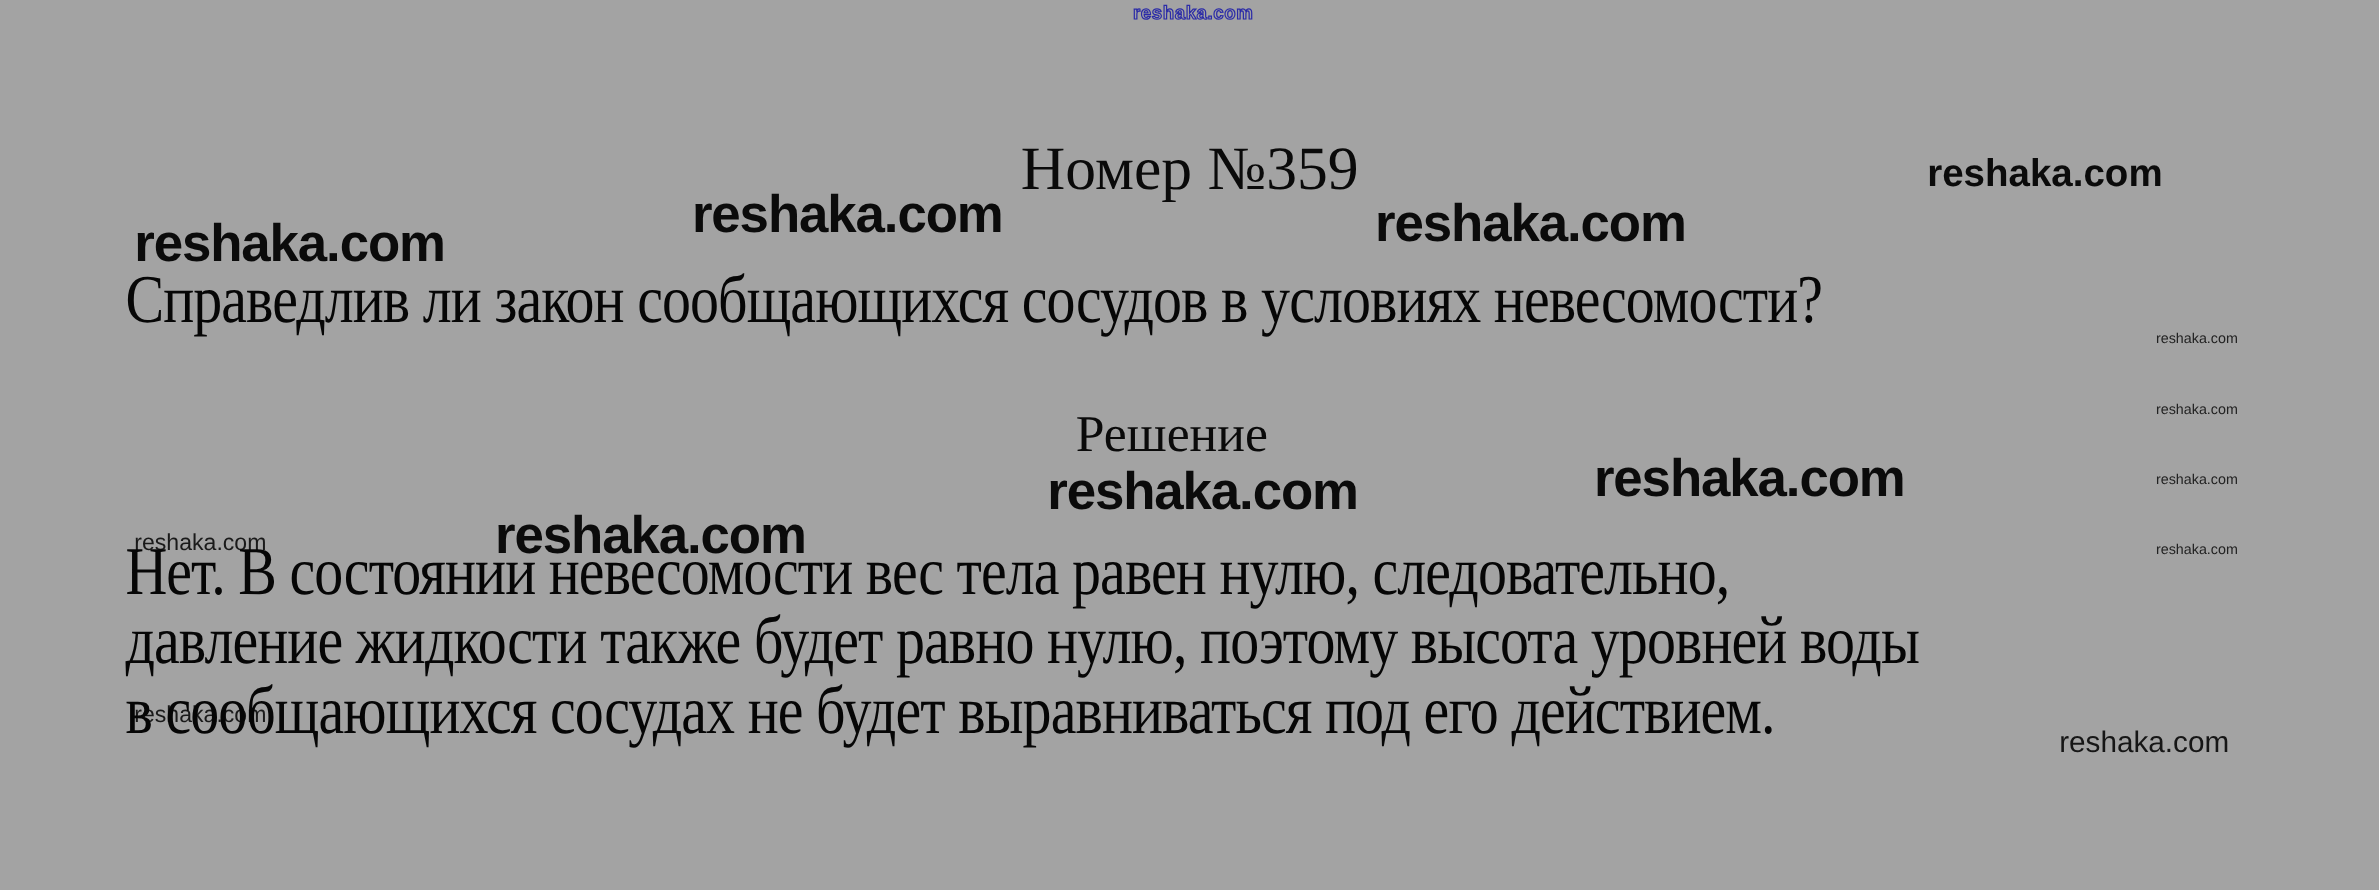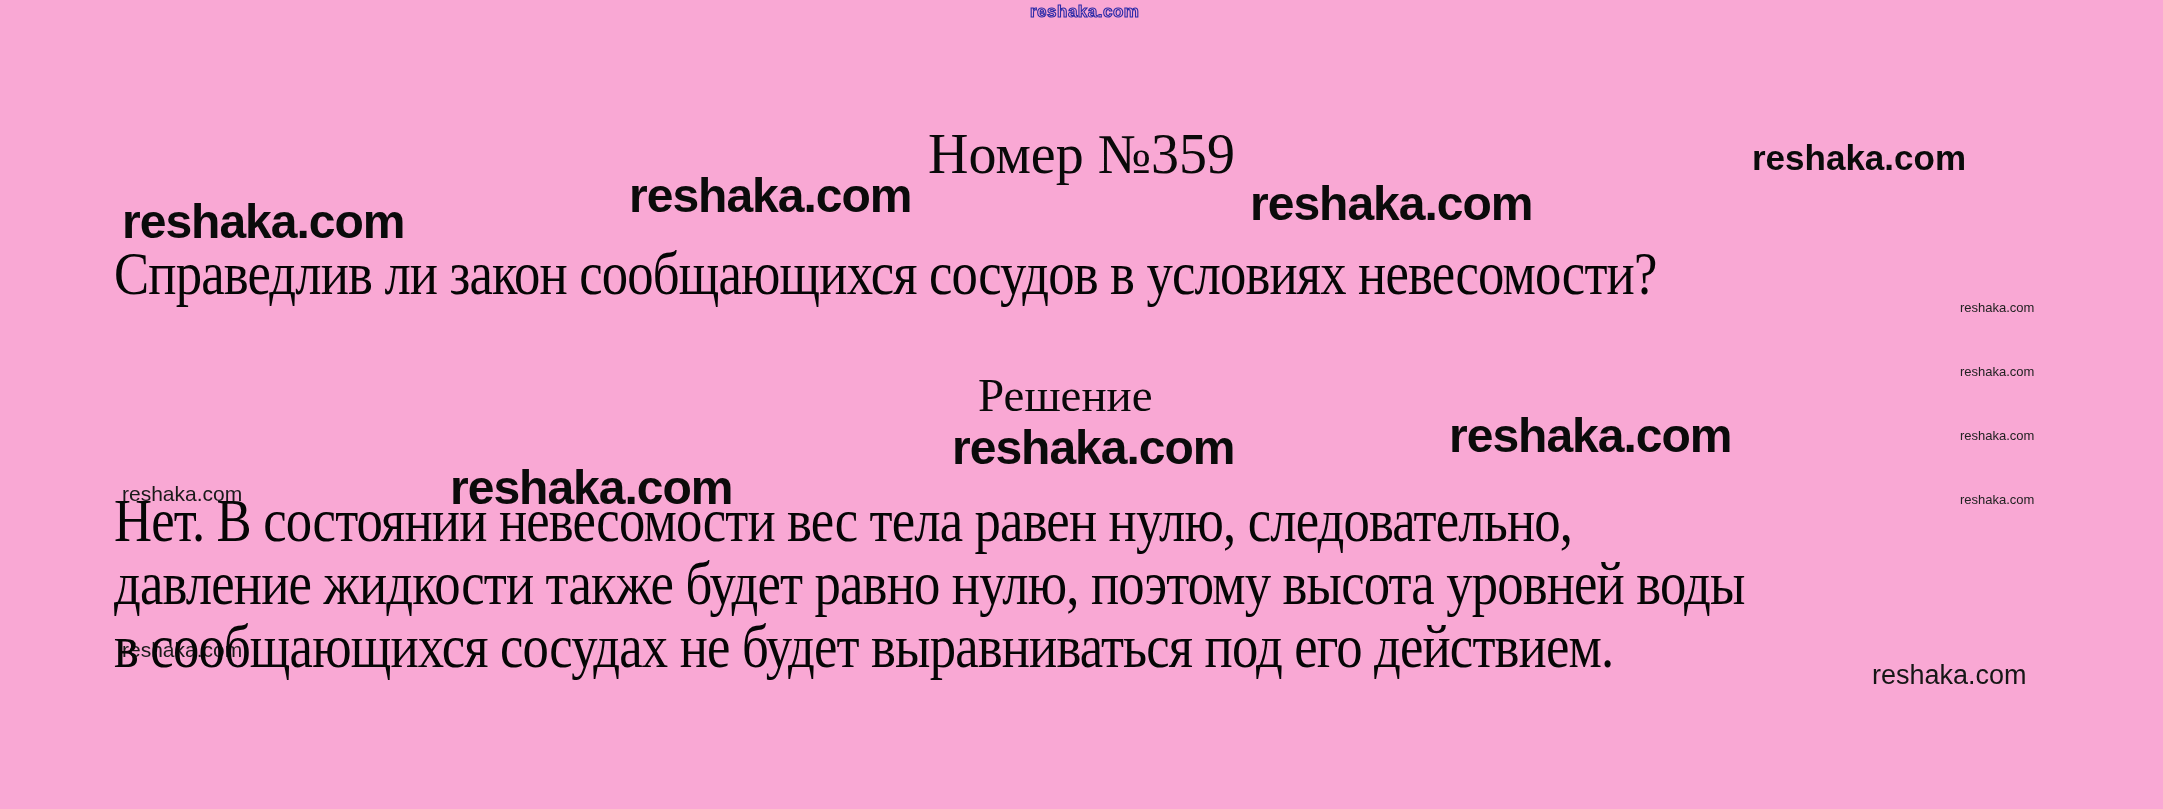--- a/index.html
+++ b/index.html
@@ -4,21 +4,21 @@
 <style>
   html, body {
     margin: 0;
     padding: 0;
     background: #ffffff;
   }
   #canvas {
     position: relative;
     width: 2163px;
     height: 809px;
-    background: #f9a8d4;
+    background: #a3a3a3;
     overflow: hidden;
     font-family: "Liberation Sans", sans-serif;
     color: #000000;
     text-align: right;
   }
   .abs { position: absolute; white-space: nowrap; line-height: 1; }
 
   
   .serif-title {
     font-family: "Liberation Serif", serif;

